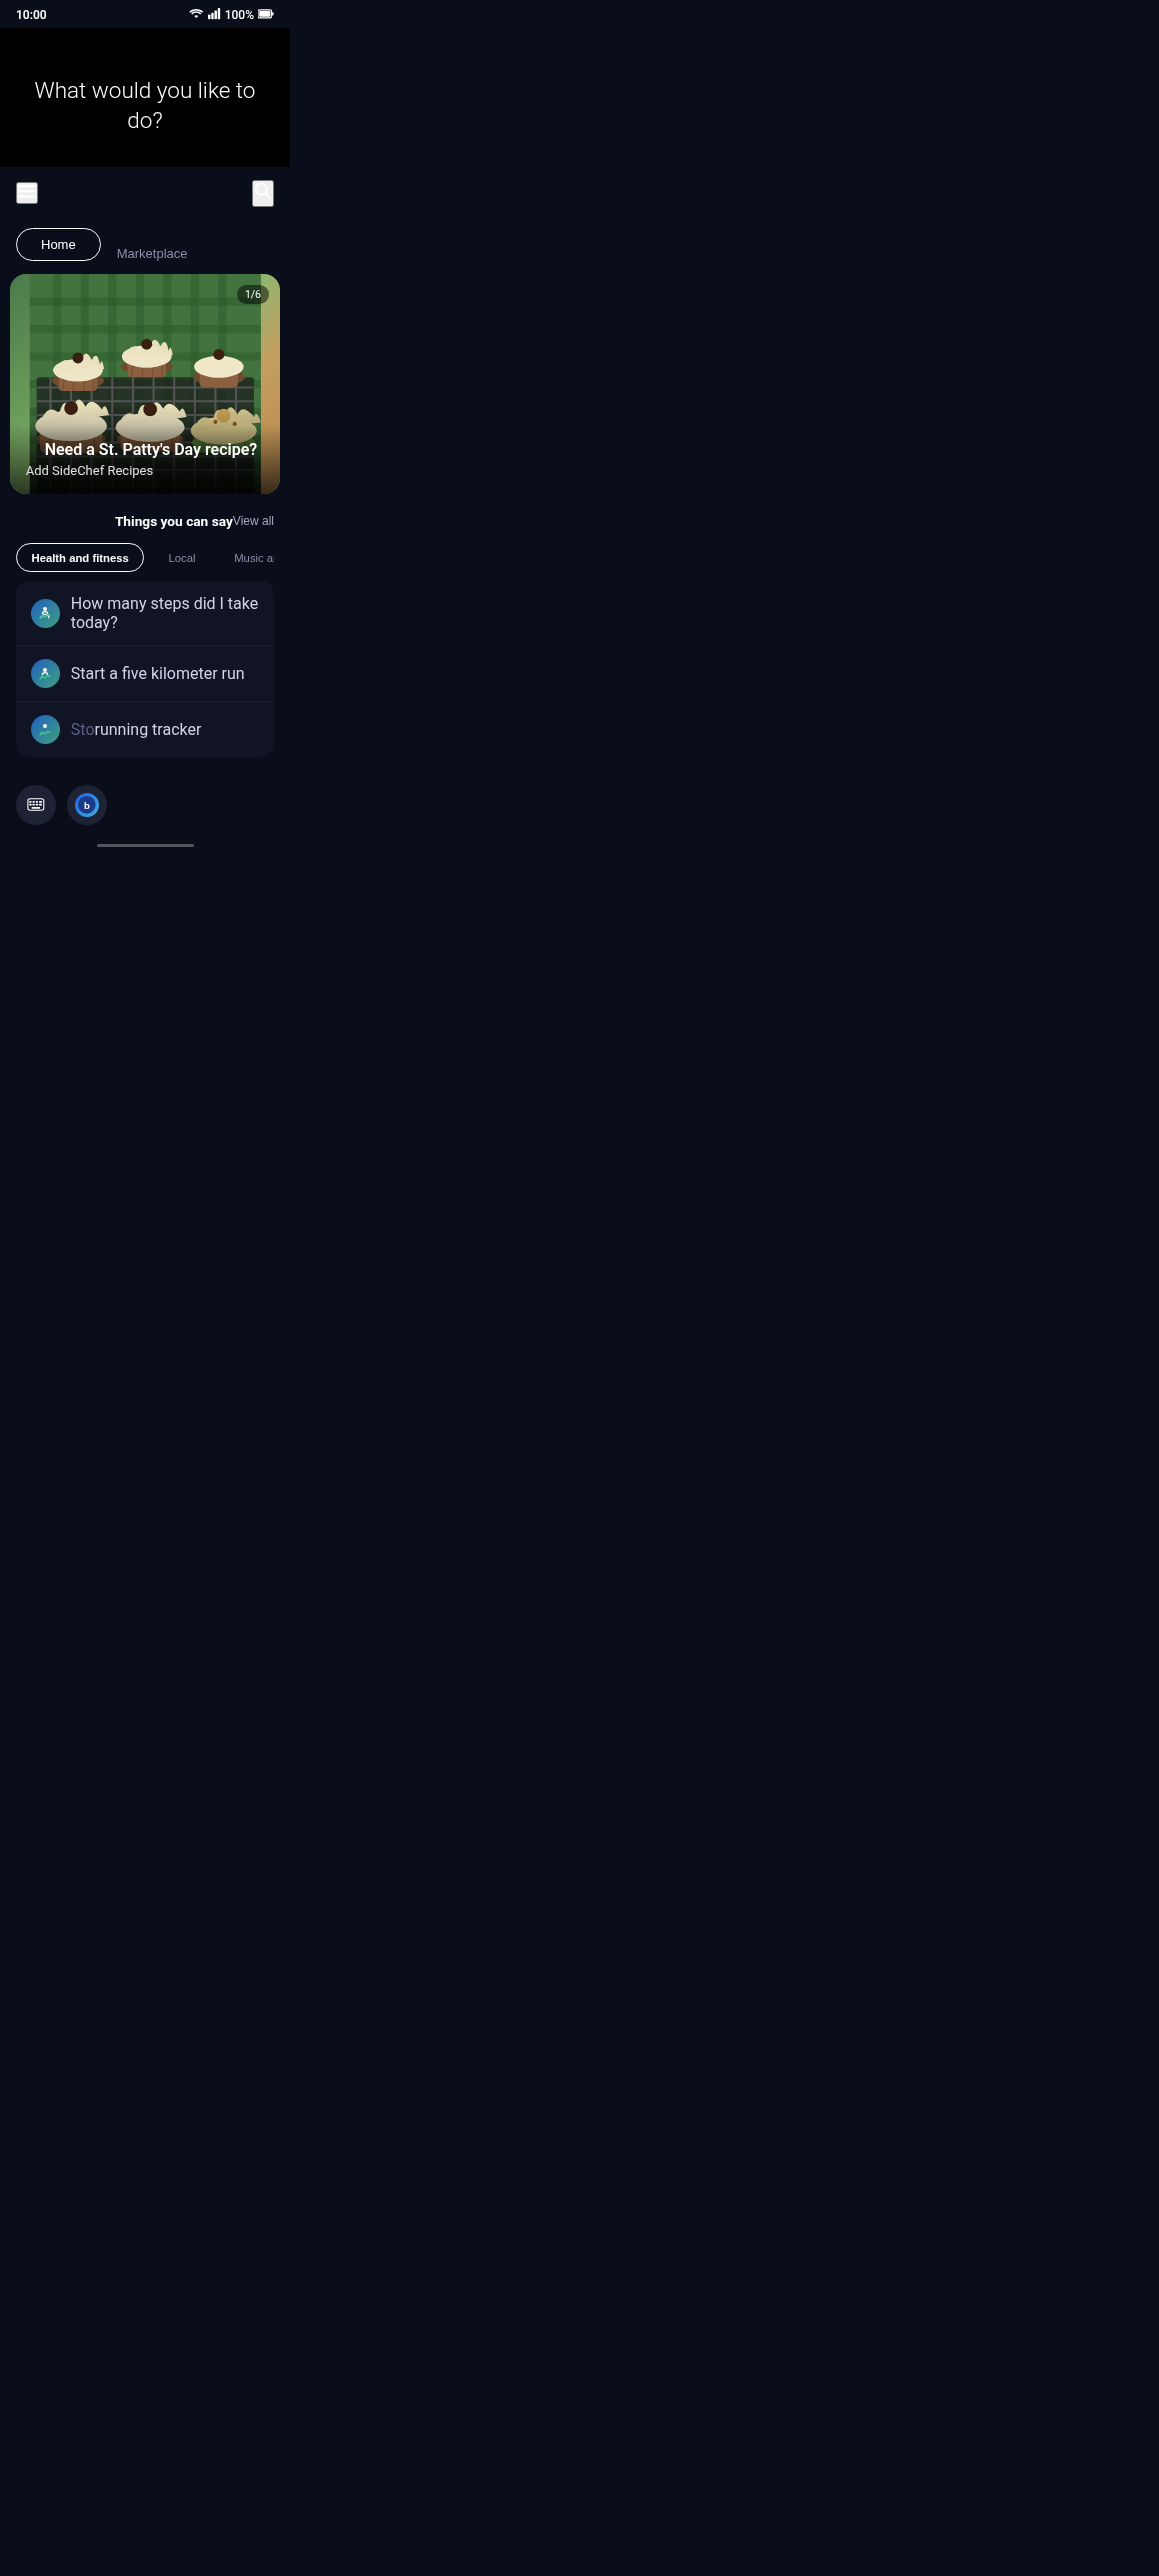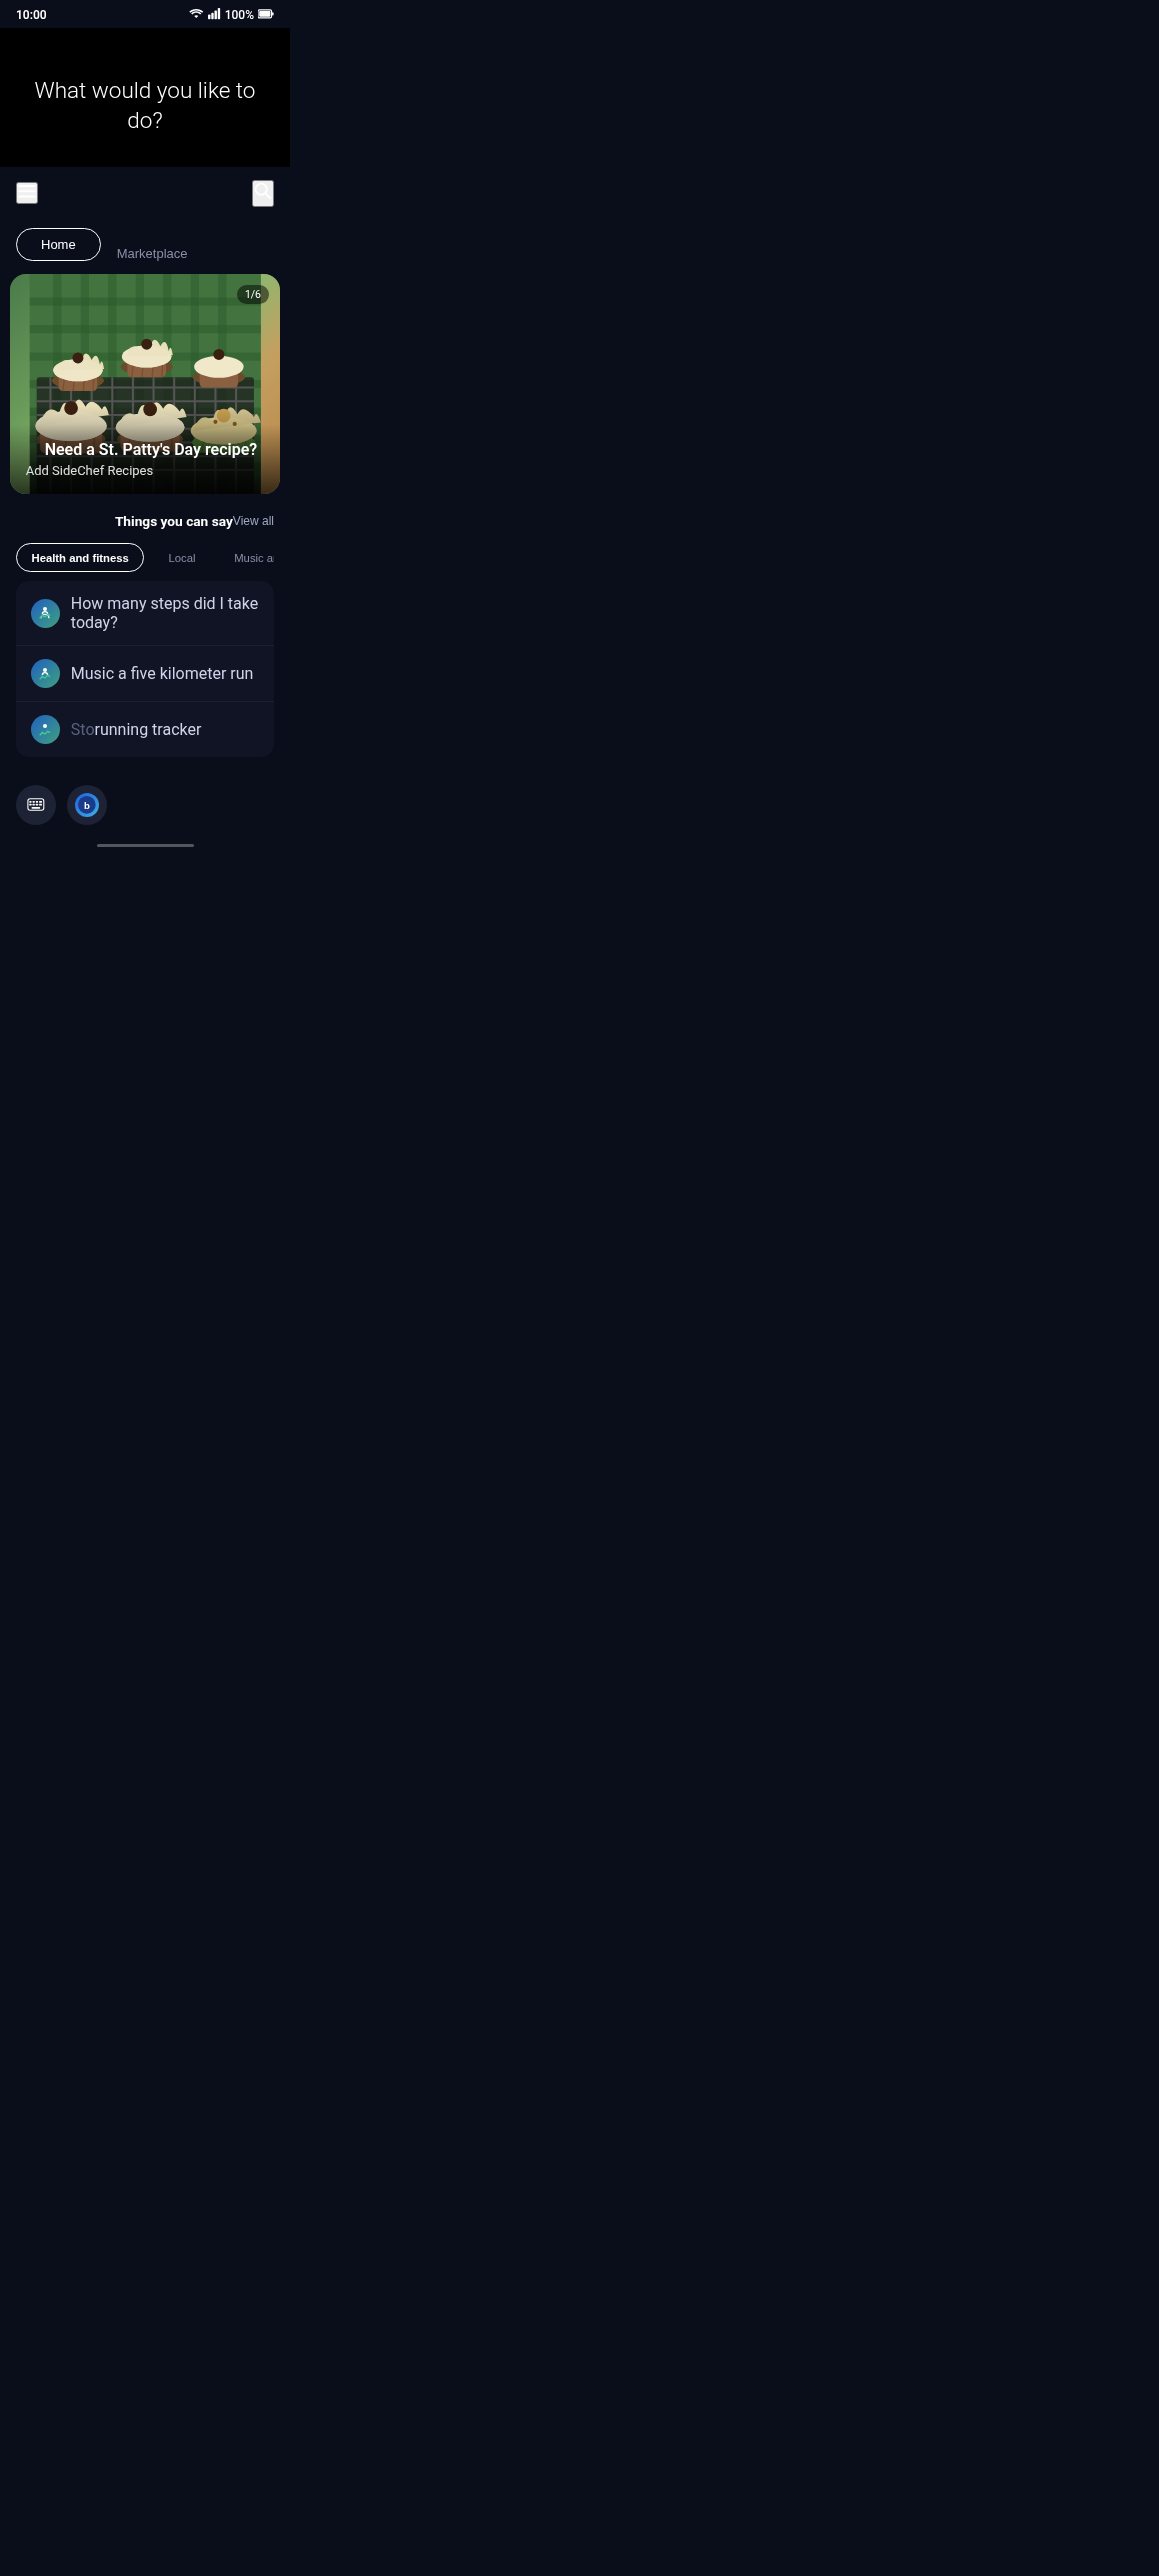--- a/index.html
+++ b/index.html
@@ -546,21 +546,21 @@
     </div>
     <div class="suggestion-item">
       <div class="suggestion-icon">
         <svg width="16" height="16" viewBox="0 0 24 24" fill="white">
           <circle cx="12" cy="6" r="3" fill="white"></circle>
           <path d="M8 14c0-2.2 1.8-4 4-4s4 1.8 4 4" fill="none" stroke="white" stroke-width="2"></path>
           <circle cx="8" cy="16" r="2" fill="#4080f0"></circle>
           <path d="M4 20 L8 16 L12 18 L16 14 L20 16" fill="none" stroke="#40d080" stroke-width="2"></path>
         </svg>
       </div>
-      <span class="suggestion-text">Music a five kilometer run</span>
+      <span class="suggestion-text">Start a five kilometer run</span>
     </div>
     <div class="suggestion-item">
       <div class="suggestion-icon">
         <svg width="16" height="16" viewBox="0 0 24 24" fill="white">
           <circle cx="12" cy="6" r="3" fill="white"></circle>
           <circle cx="8" cy="16" r="2" fill="#4080f0"></circle>
           <path d="M4 20 L8 16 L12 18 L16 14 L20 16" fill="none" stroke="#40d080" stroke-width="2"></path>
         </svg>
       </div>
       <span class="suggestion-text" style="color:#5a6080;">

